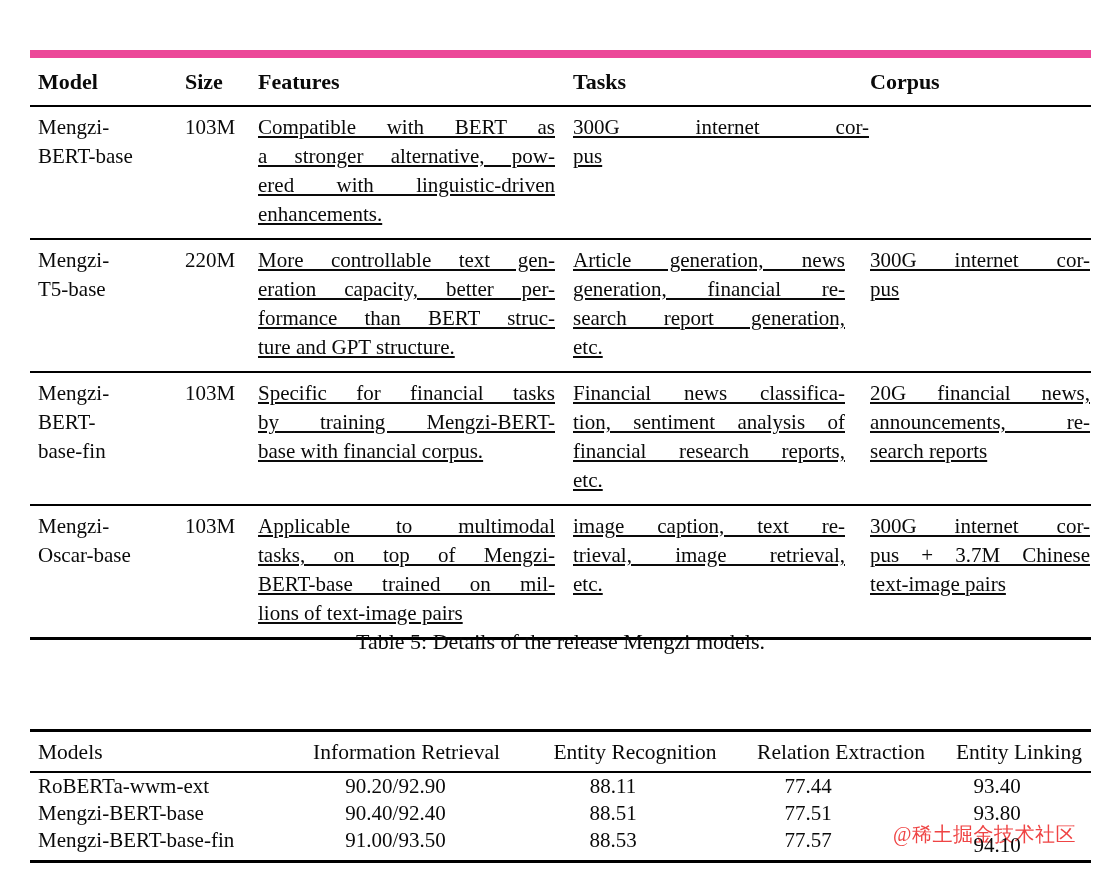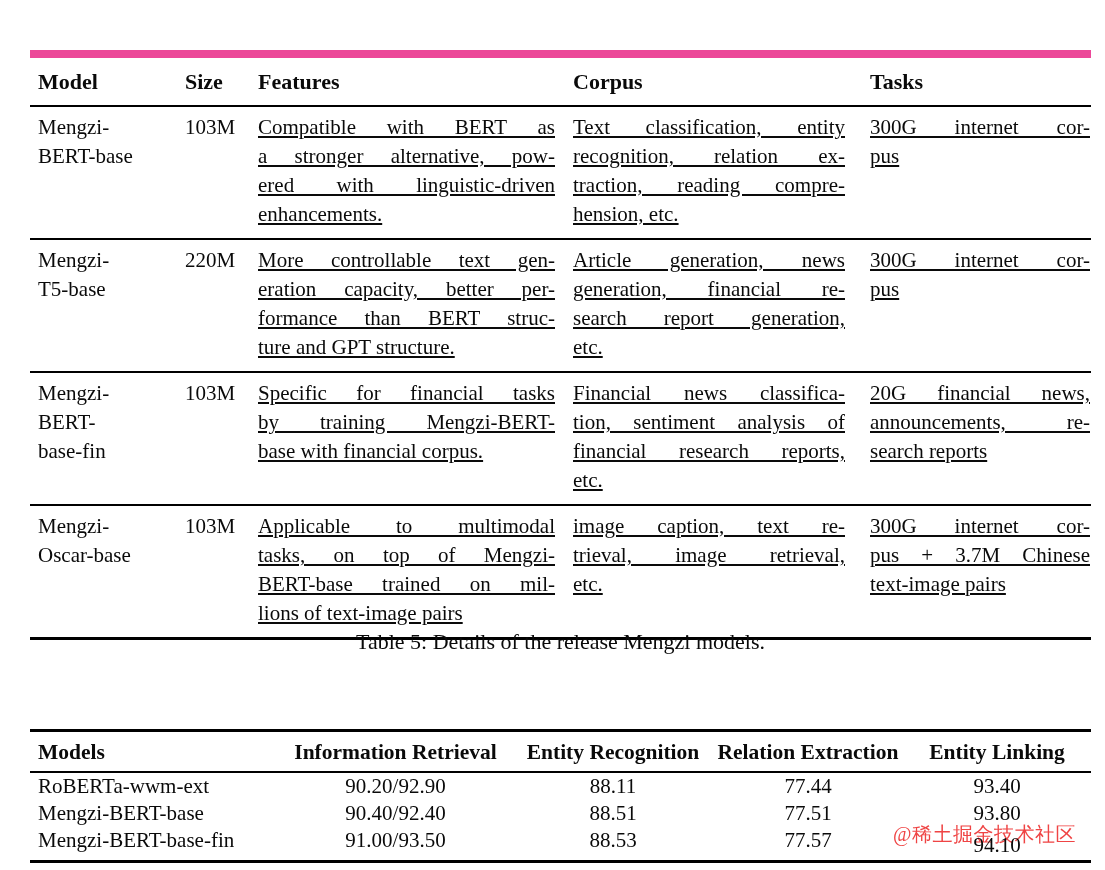--- a/index.html
+++ b/index.html
@@ -59,23 +59,24 @@
     border-top: 3px solid #000;
     border-bottom: 3px solid #000;
     font-size: 21px;
   }
   .t2row {
     display: grid;
     grid-template-columns: 240px 235px 200px 190px 1fr;
     padding-left: 8px;
   }
   .t2row.header {
-    font-weight: bold; font-size: 21.5px;
+    font-weight: normal; font-size: 21.5px;
     padding-top: 8px; padding-bottom: 6px;
     border-bottom: 2px solid #000;
+    gap: 11px;
   }
   .t2row.body { line-height: 27px; }
   .t2row.body.first { padding-top: 0; }
   .t2row.body.last  { padding-bottom: 6px; }
   .t2cell { min-width: 0; }
   .t2cell.num { text-align: center; }
   .t2cell.shifted { transform: translateY(5px); }
 
   
   #watermark {
@@ -89,41 +90,35 @@
   #table2 { z-index: 1; }
 </style>
 </head>
 <body>
 
 <div id="table1">
   <div class="t1row header">
     <div class="cell">Model</div>
     <div class="cell">Size</div>
     <div class="cell">Features</div>
+    <div class="cell">Tasks</div>
     <div class="cell">Corpus</div>
-    <div class="cell">Tasks</div>
   </div>
 
   <div class="t1row body">
     <div class="cell model">
         <div class="jline">Mengzi-</div>
         <div class="jline">BERT-base</div>
       </div>
     <div class="cell size">103M</div>
     <div class="cell features justify">
         <div class="jline">Compatible with BERT as</div>
         <div class="jline">a stronger alternative, pow-</div>
         <div class="jline">ered with linguistic-driven</div>
         <div class="jline">enhancements.</div>
-      </div>
-    <div class="cell tasks justify">
-        <div class="jline">Text classification, entity</div>
-        <div class="jline">recognition, relation ex-</div>
-        <div class="jline">traction, reading compre-</div>
-        <div class="jline">hension, etc.</div>
       </div>
     <div class="cell corpus justify">
         <div class="jline">300G internet cor-</div>
         <div class="jline">pus</div>
       </div>
   </div>
 
   <div class="t1row body">
     <div class="cell model">
         <div class="jline">Mengzi-</div>

